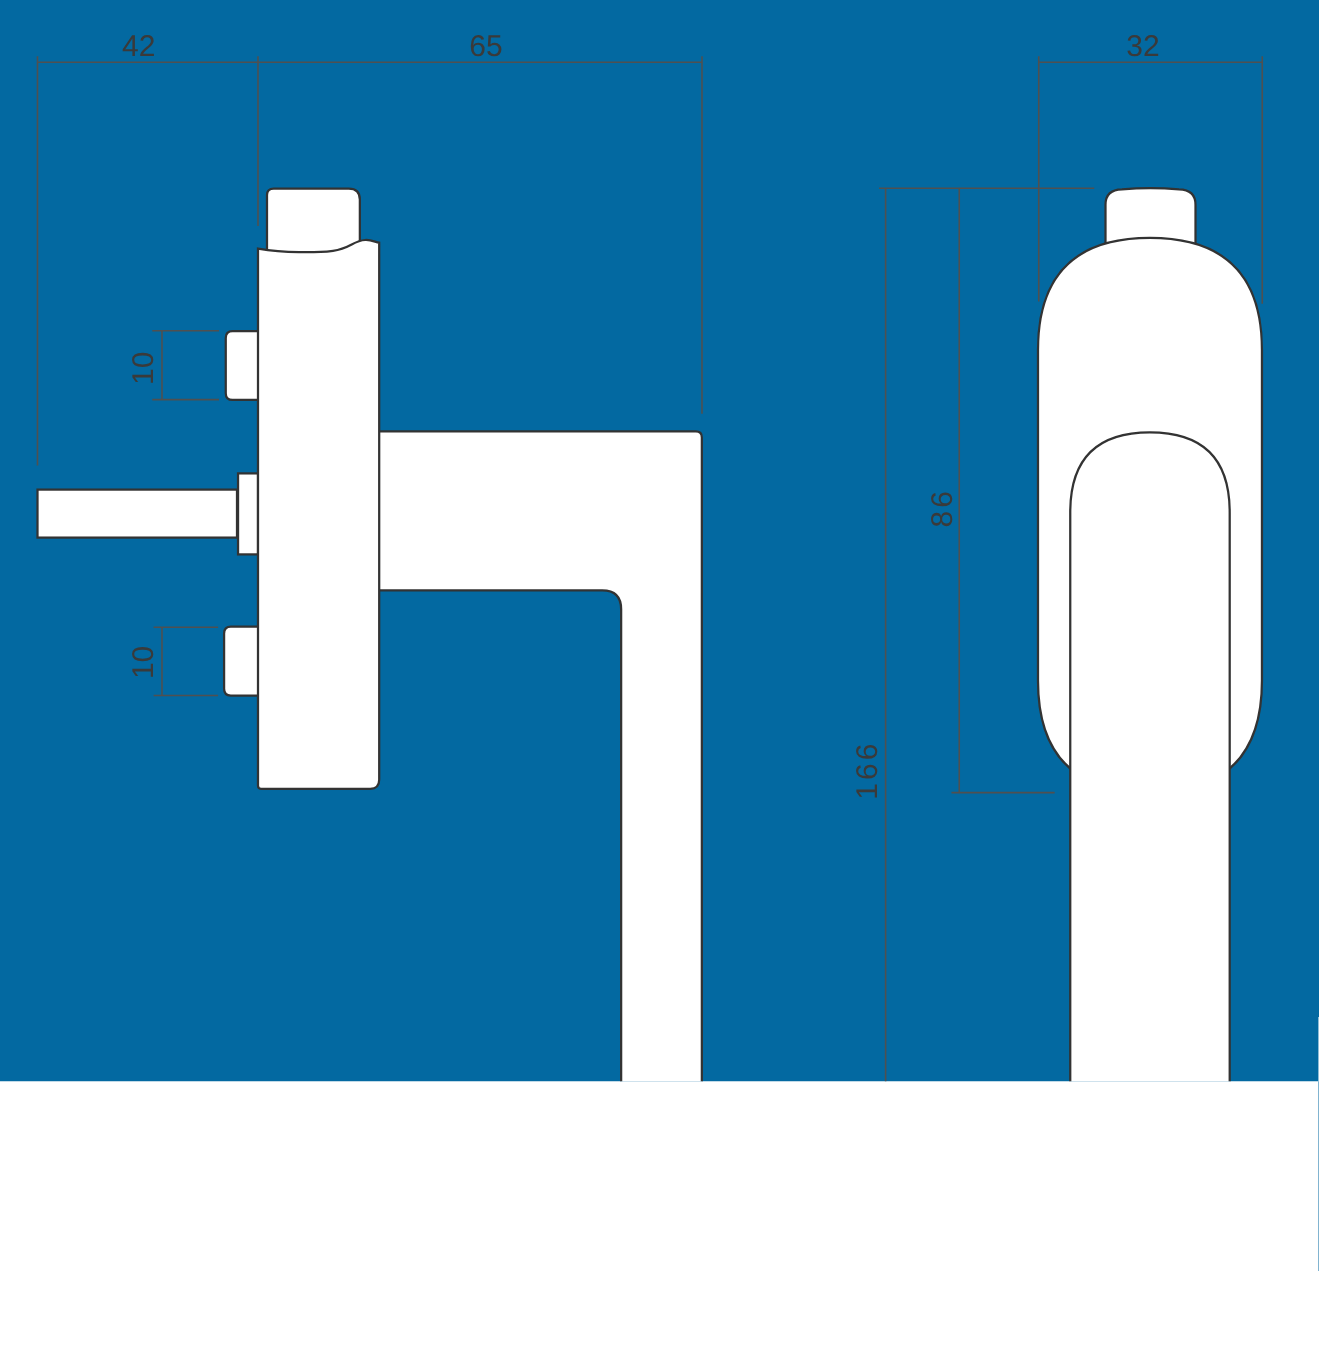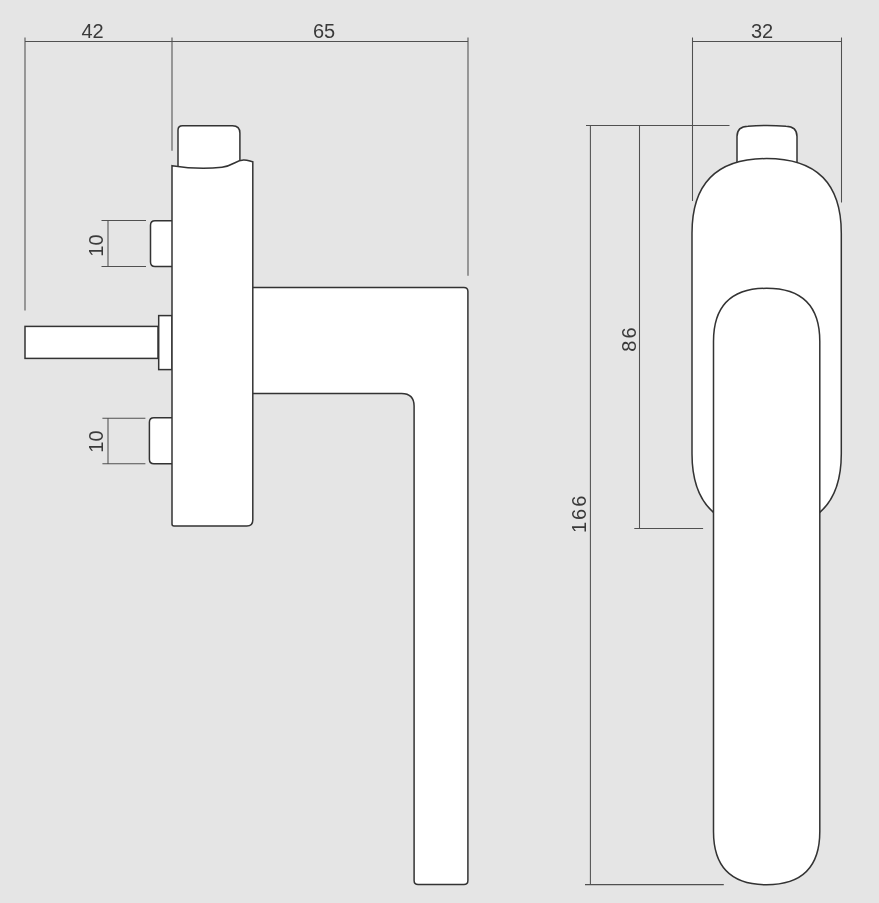--- a/index.html
+++ b/index.html
@@ -1,16 +1,16 @@
 <!DOCTYPE html>
 <html><head>
 <meta charset="utf-8">
 <style>
   html,body{margin:0;padding:0;background:#ffffff;}
-  .wrap{width:879px;height:903px;position:relative;overflow:hidden;background:#e5e5e5;}
+  .wrap{width:879px;height:721px;position:relative;overflow:hidden;background:#0369a1;}
   text{font-family:"Liberation Sans", sans-serif;fill:#3a3a3a;}
 </style>
 </head>
 <body>
 <div class="wrap">
 <svg width="879" height="903" viewBox="0 0 879 903" xmlns="http://www.w3.org/2000/svg">
   <g fill="none" stroke-linecap="butt">
 
     <rect x="25" y="326.4" width="133" height="32" stroke="#333333" stroke-width="1.5" fill="#fff"></rect>
 

